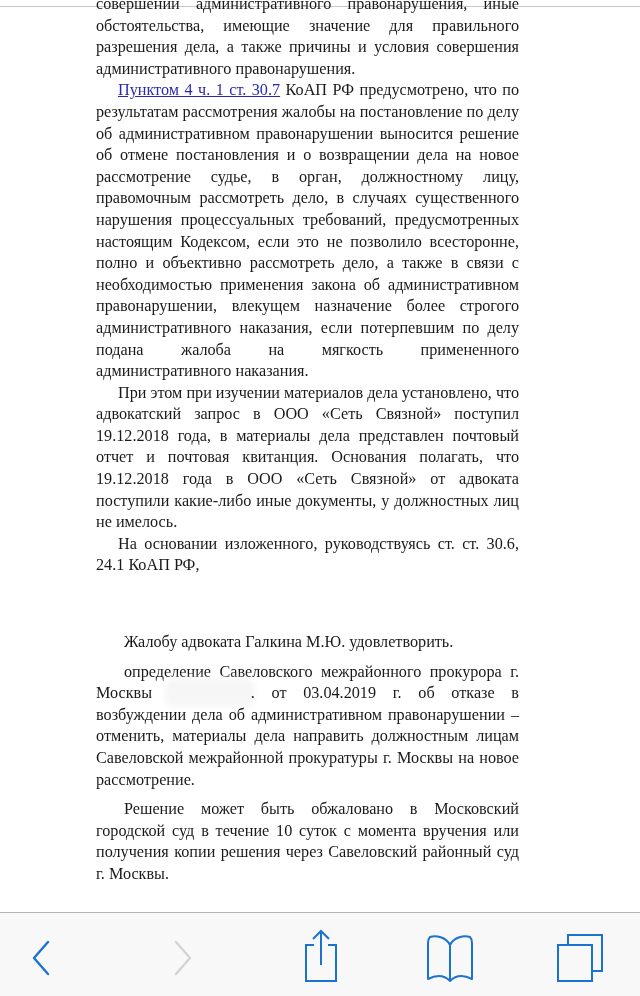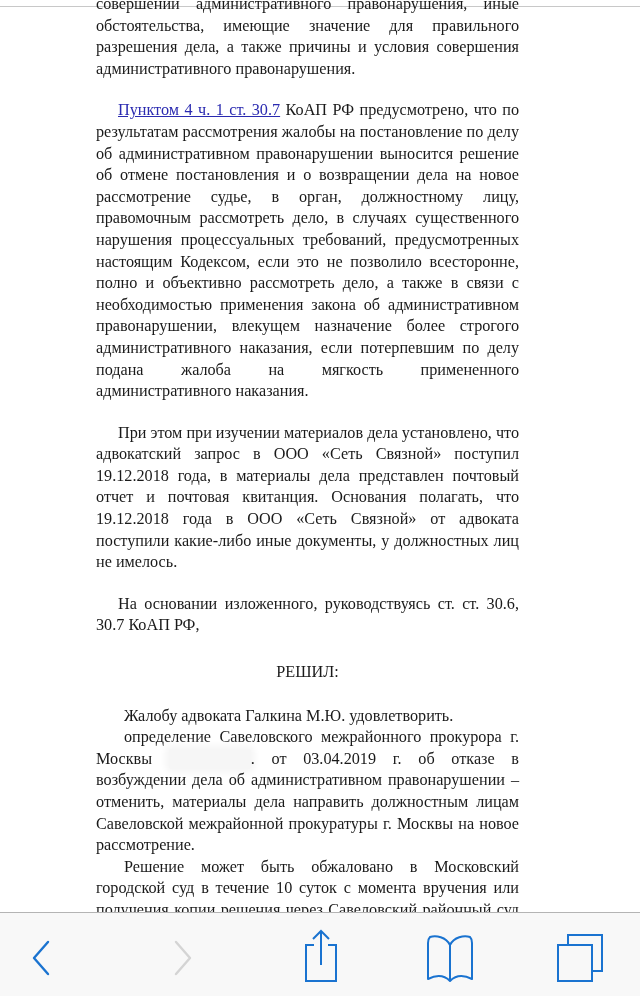--- a/index.html
+++ b/index.html
@@ -11,22 +11,22 @@
   }
   .topline {
     position: absolute; left: 0; top: 6px; width: 640px; height: 1px;
     background: #c8c8c8;
   }
   .page {
     position: absolute; left: 96px; top: -6px; width: 423px;
     font-size: 16.2px; line-height: 21.6px;
   }
   .page p { margin: 0; text-align: justify; }
-  .page p.ind { text-indent: 22px; margin-top: 20px; }
-  .page p.ind2 { text-indent: 28px; }
+  .page p.ind { text-indent: 22px; }
+  .page p.ind2 { text-indent: 28px; margin-top: 8px; }
   .link { color: #2a2ab0; text-decoration: underline; }
   .center { text-align: center !important; }
   .gap1 { height: 25px; }
   .gap2 { height: 22px; }
   .gap3 { height: 64px; }
   .redact {
     display: inline-block; width: 82px; height: 20px; vertical-align: -5px;
     background: #f6f6f6; box-shadow: 0 0 6px 4px #f6f6f6;
     border-radius: 4px;
   }
@@ -40,23 +40,22 @@
 </style>
 </head>
 <body>
 
 <div class="topline"></div>
 
 <div class="page">
   <p>совершении административного правонарушения, иные обстоятельства, имеющие значение для правильного разрешения дела, а также причины и условия совершения административного правонарушения.</p>
   <p class="ind"><a class="link">Пунктом 4 ч. 1 ст. 30.7</a><span> КоАП РФ предусмотрено, что по результатам рассмотрения жалобы на постановление по делу об административном правонарушении выносится решение об отмене постановления и о возвращении дела на новое рассмотрение судье, в орган, должностному лицу, правомочным рассмотреть дело, в случаях существенного нарушения процессуальных требований, предусмотренных настоящим Кодексом, если это не позволило всесторонне, полно и объективно рассмотреть дело, а также в связи с необходимостью применения закона об административном правонарушении, влекущем назначение более строгого административного наказания, если потерпевшим по делу подана жалоба на мягкость примененного административного наказания.</span></p>
   <p class="ind">При этом при изучении материалов дела установлено, что адвокатский запрос в ООО «Сеть Связной» поступил 19.12.2018 года, в материалы дела представлен почтовый отчет и почтовая квитанция. Основания полагать, что 19.12.2018 года в ООО «Сеть Связной» от адвоката поступили какие-либо иные документы, у должностных лиц не имелось.</p>
-  <p class="ind">На основании изложенного, руководствуясь ст. ст. 30.6, 30.7 КоАП РФ,</p>
+  <p class="ind">На основании изложенного, руководствуясь ст. ст. 30.6, 24.1 КоАП РФ,</p>
   <div class="gap1"></div>
-  <p class="center">РЕШИЛ:</p>
   <div class="gap2"></div>
   <p class="ind2">Жалобу адвоката Галкина М.Ю. удовлетворить.</p>
   <p class="ind2"><span>определение Савеловского межрайонного прокурора г. Москвы</span> <span class="redact"></span><span>. от 03.04.2019 г. об отказе в возбуждении дела об административном правонарушении – отменить, материалы дела направить должностным лицам Савеловской межрайонной прокуратуры г. Москвы на новое рассмотрение.</span></p>
   <p class="ind2">Решение может быть обжаловано в Московский городской суд в течение 10 суток с момента вручения или получения копии решения через Савеловский районный суд г. Москвы.</p>
   <div class="gap3"></div>
   <p class="sig1">Судья</p>
 
 </div>
 
 <div class="toolbar">

